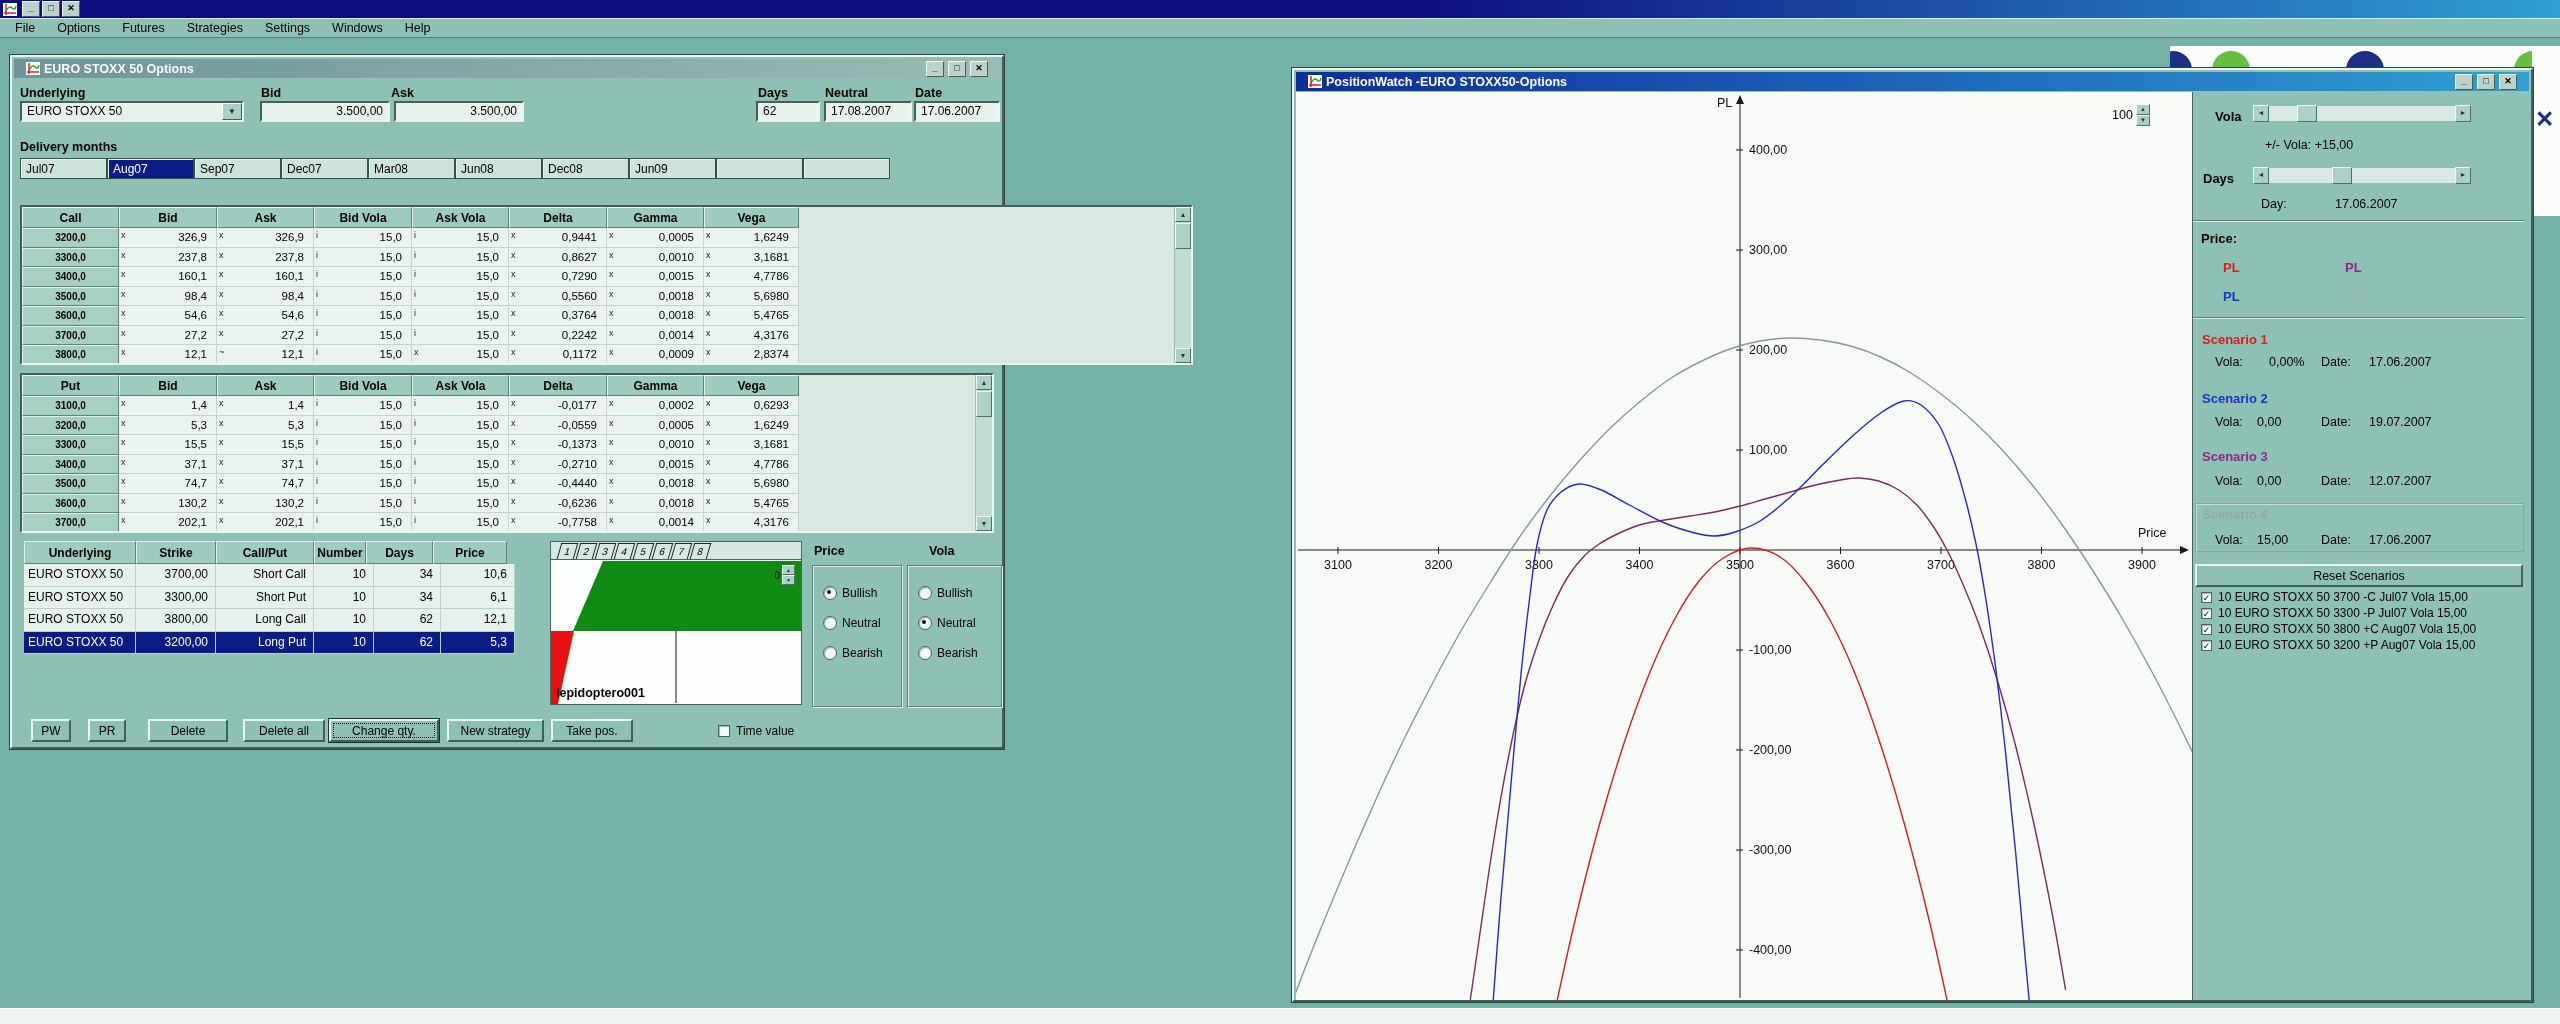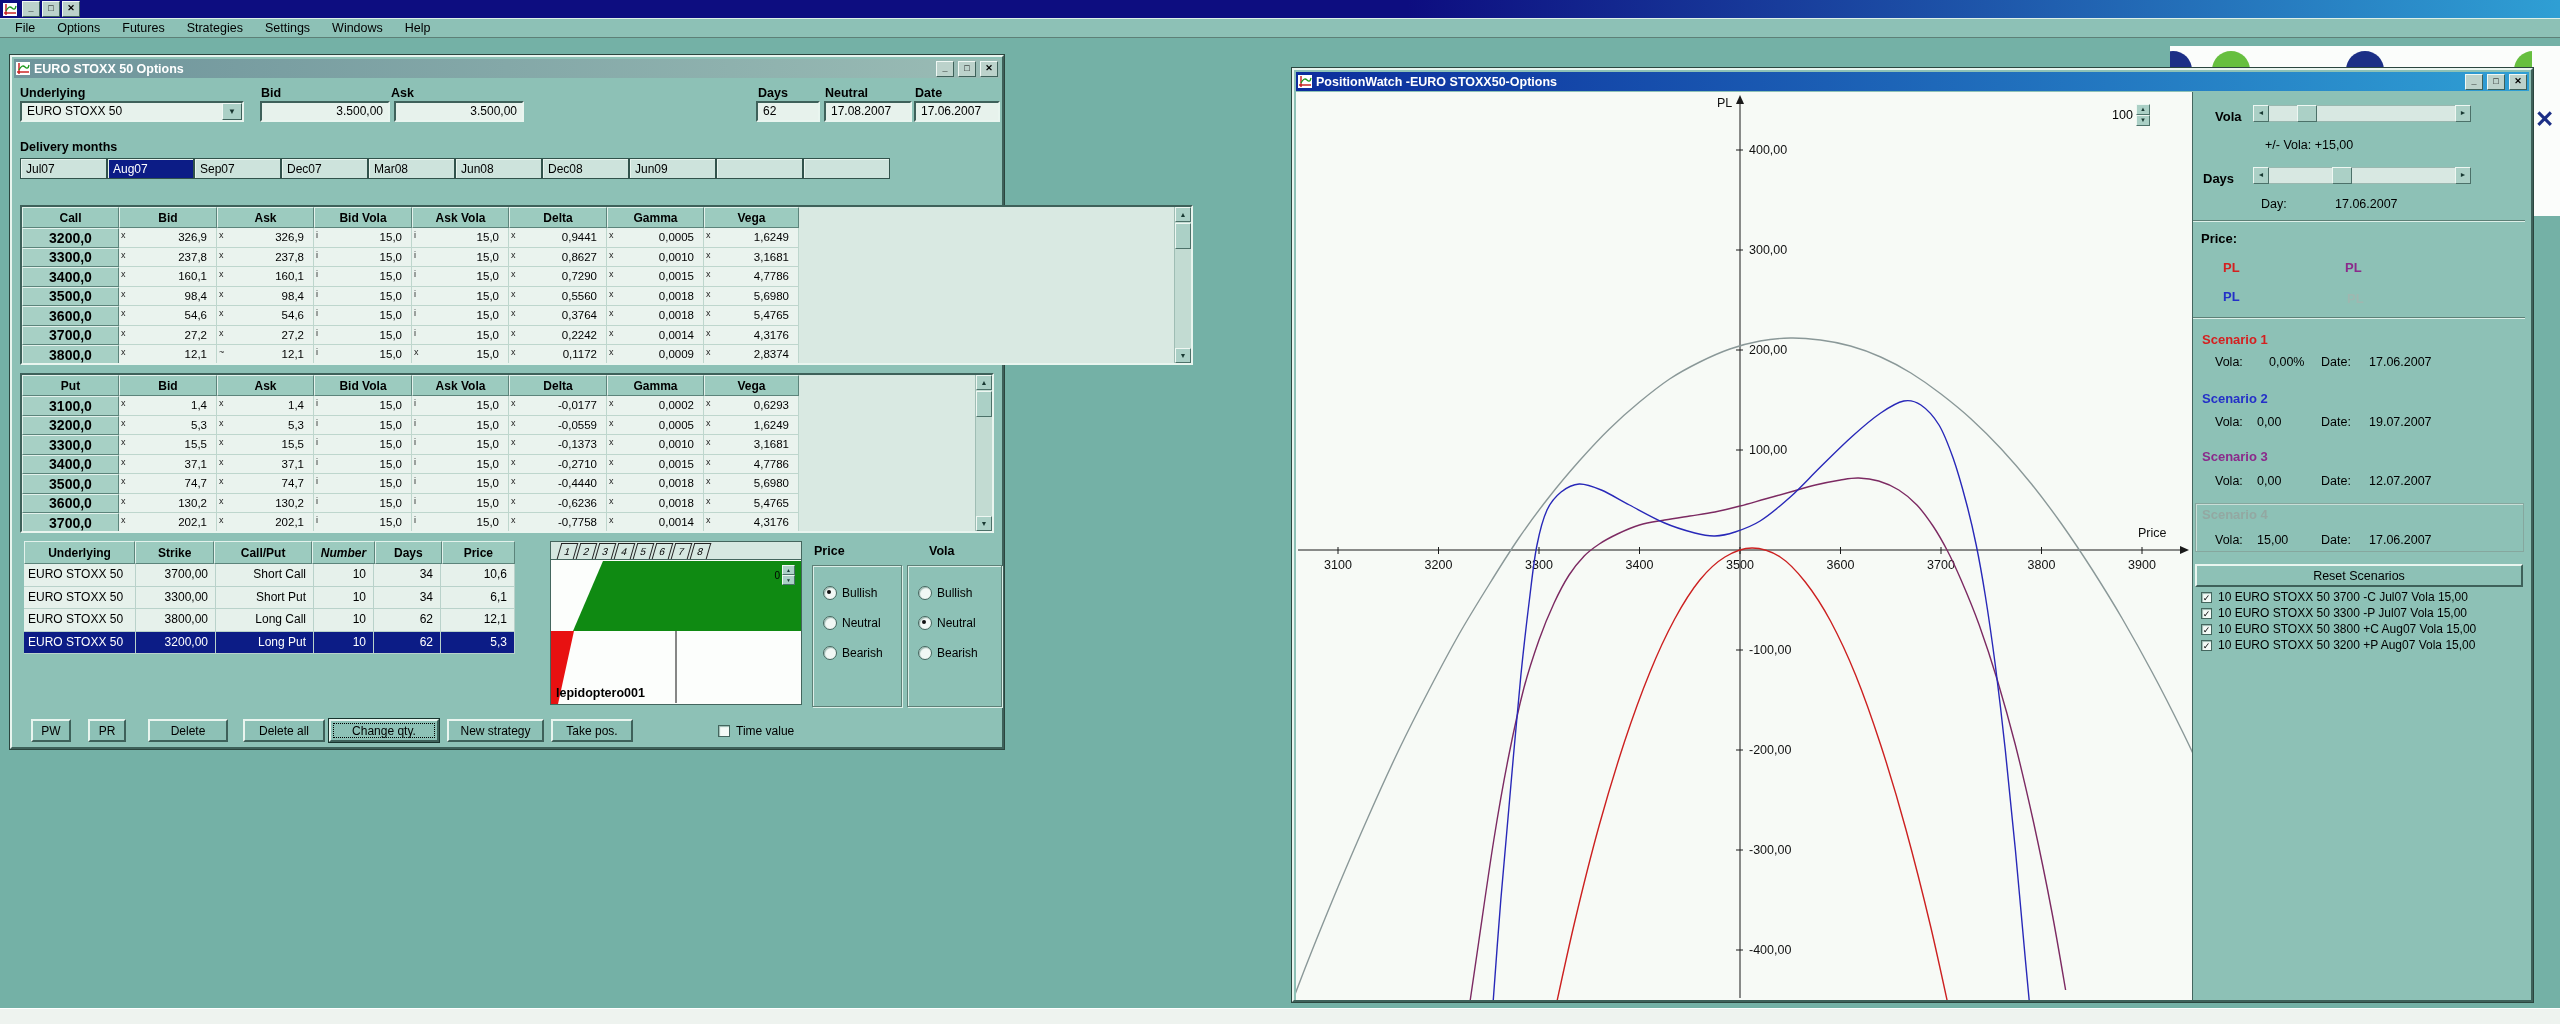--- a/index.html
+++ b/index.html
@@ -24,21 +24,21 @@
     background:#eef3ef;border-top:1px solid #ffffff;}
   .banner{position:absolute;overflow:hidden;background:#fbfdfb;}
   .circ{position:absolute;width:38px;height:38px;border-radius:50%;top:5px;}
   .rstrip{position:absolute;background:#fbfdfb;}
   .bigx{position:absolute;left:3px;top:60px;font-size:23px;font-weight:bold;}
 
   
   .window{position:absolute;background:#8dc1b6;border:2px solid;
     border-color:#e9f5ef #3e615a #3e615a #e9f5ef;box-shadow:0 0 0 1px #2b463f;box-sizing:border-box;}
   .titlebar{position:absolute;left:2px;top:2px;right:2px;height:19px;display:flex;
-    align-items:center;gap:4px;padding:0 2px;color:#fff;font-weight:bold;font-size:12.5px;}
+    align-items:center;gap:4px;padding:0 12px;color:#fff;font-weight:bold;font-size:12.5px;}
   .titlebar.inactive{background:linear-gradient(90deg,#6e949b,#9abcb5);}
   .titlebar.active{background:linear-gradient(90deg,#0c2d9c,#2f9fd4);}
   .tb-title{flex:1;white-space:nowrap;overflow:hidden;}
   .label{font-weight:bold;font-size:12.5px;color:#000;}
 
   .field{position:absolute;height:21px;background:#e7f2ec;border:2px solid;
     border-color:#3e615a #e9f5ef #e9f5ef #3e615a;font-size:12px;line-height:17px;
     padding:0 5px;box-sizing:border-box;white-space:nowrap;}
   .field.num{text-align:right;}
   .combo-btn{position:absolute;right:0;top:0;bottom:0;width:18px;background:#abd0c6;
@@ -52,21 +52,21 @@
 
   .opt-table{background:#d9e9e2;border:2px solid;border-color:#3e615a #e9f5ef #e9f5ef #3e615a;
     box-sizing:border-box;overflow:hidden;}
   .trow{display:flex;height:19.5px;margin-right:16px;}
   .trow.thead{height:21px;}
   .hcell{background:#9ccbbf;border:1px solid;border-color:#e3f2ec #5c847b #5c847b #e3f2ec;
     font-weight:bold;font-size:12px;display:flex;align-items:center;justify-content:center;
     box-sizing:border-box;}
   .hfill,.dfill{flex:1;background:#d9e9e2;}
   .scell{width:97px;background:#a7d0c5;border:1px solid;border-color:#e3f2ec #5c847b #5c847b #e3f2ec;
-    font-weight:bold;font-size:14px;display:flex;align-items:center;justify-content:center;
+    font-weight:bold;font-size:10px;display:flex;align-items:center;justify-content:center;
     box-sizing:border-box;}
   .dcell{background:#eaf3ee;border-right:1px solid #bed6cd;border-bottom:1px solid #bed6cd;
     position:relative;box-sizing:border-box;font-size:11.5px;}
   .dcell .mark{position:absolute;left:2px;top:2px;font-size:9px;color:#222;}
   .dcell .val{position:absolute;right:9px;top:3px;}
   .vscroll{position:absolute;right:0;top:0;bottom:0;width:16px;background:#c2dbd2;
     border-left:1px solid #9fbdb4;display:flex;flex-direction:column;}
   .sbtn{height:15px;background:#abd0c6;border:1px solid;border-color:#eef7f2 #4c7169 #4c7169 #eef7f2;
     font-size:7px;text-align:center;line-height:13px;color:#183832;box-sizing:border-box;}
   .sthumb{height:26px;background:#abd0c6;border:1px solid;
@@ -703,21 +703,21 @@
           <div class="sspace"></div>
           <div class="sbtn">▼</div>
         </div>
       </div>
 
     <div class="abs" id="strattable" style="left:12px;top:484px;width:491px;">
         <div class="strow sthead">
           <div class="hcell" style="width: 112px;">Underlying</div>
           <div class="hcell" style="width: 80px;">Strike</div>
           <div class="hcell" style="width: 98px;">Call/Put</div>
-          <div class="hcell" style="width: 64px; font-style: italic;">Number</div>
+          <div class="hcell" style="width: 52px;">Number</div>
           <div class="hcell" style="width: 67px;">Days</div>
           <div class="hcell" style="width: 74px;">Price</div>
         </div>
         <div class="strow">
           <div class="stcell left" style="width: 112px;">EURO STOXX 50</div>
           <div class="stcell" style="width: 80px;">3700,00</div>
           <div class="stcell" style="width: 98px;">Short Call</div>
           <div class="stcell" style="width: 60px;">10</div>
           <div class="stcell" style="width: 67px;">34</div>
           <div class="stcell" style="width: 74px; text-align: right;">10,6</div>

